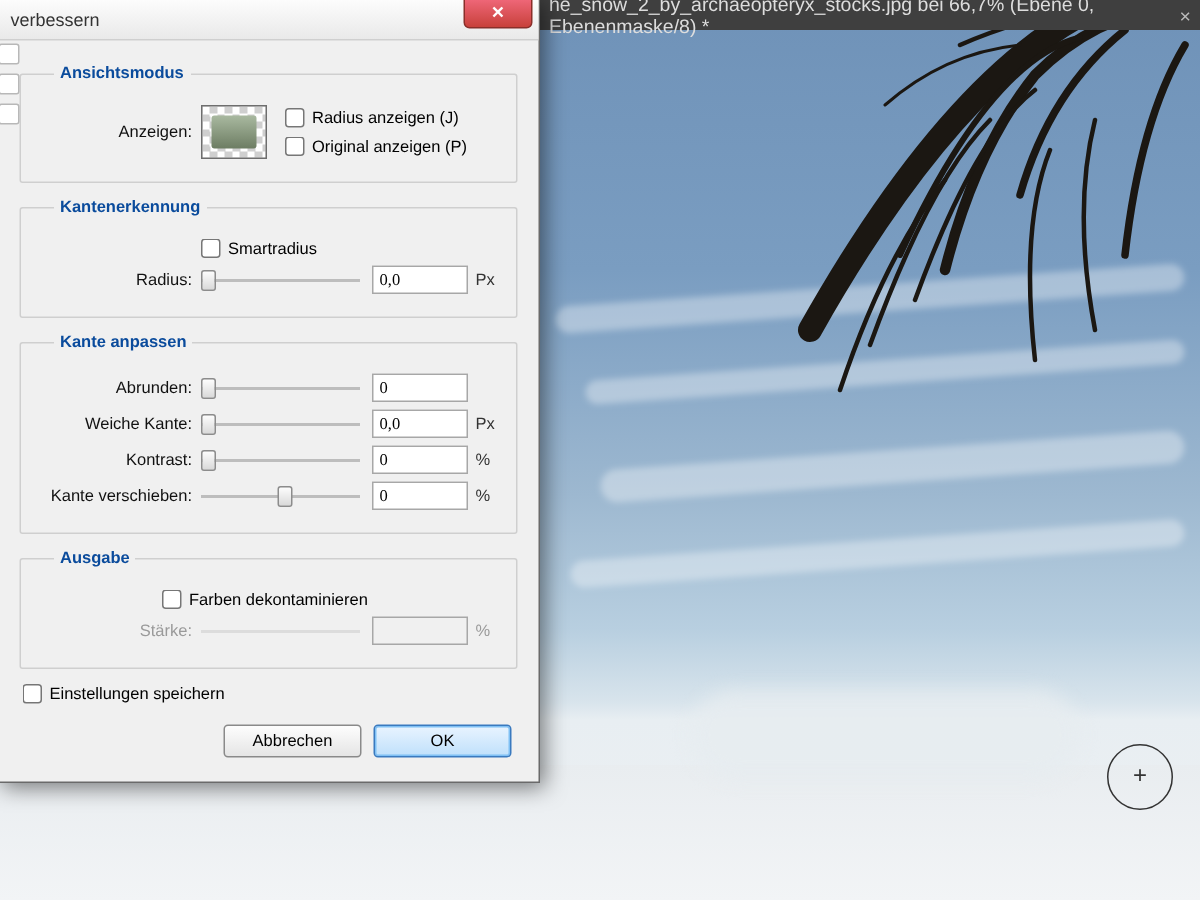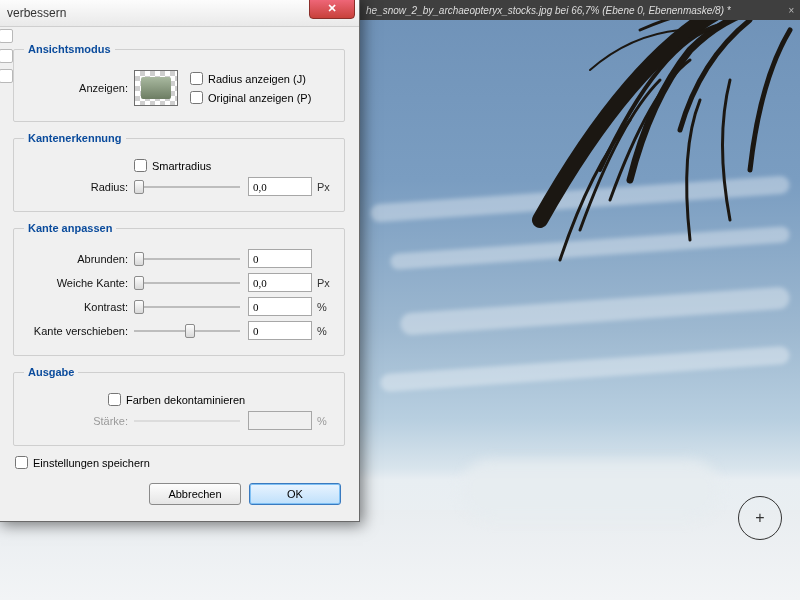--- a/index.html
+++ b/index.html
@@ -25,22 +25,22 @@
   .cs2 { left:390px; top:240px; width:400px; height:16px; }
   .cs3 { left:400px; top:300px; width:390px; height:22px; }
   .cs4 { left:380px; top:360px; width:410px; height:18px; }
   .blob { position:absolute; left:460px; top:460px; width:260px; height:60px; background:rgba(230,236,240,.85); border-radius:50px; filter:blur(6px);}
   .branches { position:absolute; right:-40px; top:-30px; width:360px; height:320px; }
   .branches svg { width:100%; height:100%; }
   .cursor-circle { position:absolute; right:18px; bottom:60px; width:44px; height:44px; border:1px solid #333; border-radius:50%; display:flex; align-items:center; justify-content:center; color:#333; font-size:16px;}
   
   .doc-tab {
     position:absolute; left:360px; top:0; height:20px; width:440px;
-    background:#3f3f3f; color:#ddd; font-size:10px;
-    display:flex; align-items:center; padding:0 6px;font-style:italic;
+    background:#3f3f3f; color:#ddd; font-size:13px;
+    display:flex; align-items:center; padding:0 6px;
   }
   .doc-tab .close { margin-left:auto; color:#bbb; }
   
   .dialog {
     position: absolute;
     left: -2px; top: -2px;
     width: 362px;
     background: #f0f0f0;
     border: 1px solid #6a6a6a;
     box-shadow: 3px 3px 14px rgba(0,0,0,.5);
@@ -52,21 +52,21 @@
     display:flex; align-items:center; padding-left:8px;
   }
   .titlebar .title { color:#333; font-size:12px; }
   .titlebar .winbtns { margin-left:auto; display:flex; }
   .winclose { width:46px; height:20px; background:linear-gradient(#e67,#c8413b); border:1px solid #8a2f2a; border-radius:0 0 4px 4px; display:flex;align-items:center;justify-content:center;color:#fff;font-weight:bold; margin-right:4px; position:relative; top:-4px;}
   .dialog-body { padding: 10px 14px 14px 14px; }
   fieldset {
     border:1px solid #cfcfcf; border-radius:2px;
     margin: 6px 0 10px 0; padding: 10px 10px 10px 10px;
   }
-  legend { color:#0a4b9c; font-weight:bold; font-size:11px; padding:0 4px; margin-left:0;}
+  legend { color:#0a4b9c; font-weight:bold; font-size:11px; padding:0 4px; margin-left:12px;}
   .row { display:flex; align-items:center; margin:5px 0; }
   .lbl { width:110px; text-align:right; padding-right:6px; color:#111; }
   .lbl.dim { color:#9a9a9a; }
   .slider { flex:1; height:18px; position:relative; margin-right:8px; }
   .slider .track { position:absolute; left:0; right:0; top:8px; height:2px; background:#bdbdbd; }
   .slider .thumb { position:absolute; top:2px; width:10px; height:14px; background:linear-gradient(#fdfdfd,#d9d9d9); border:1px solid #8c8c8c; border-radius:2px; }
   .numbox { width:64px; height:19px; border:1px solid #a7a7a7; background:#fff; font-size:11px; padding:1px 4px;font-family:Liberation Serif, serif; }
   .numbox[disabled]{ background:#f0f0f0; color:#9a9a9a; }
   .unit { width:22px; padding-left:5px; color:#333; }
   .chk { display:flex; align-items:center; gap:5px; }

